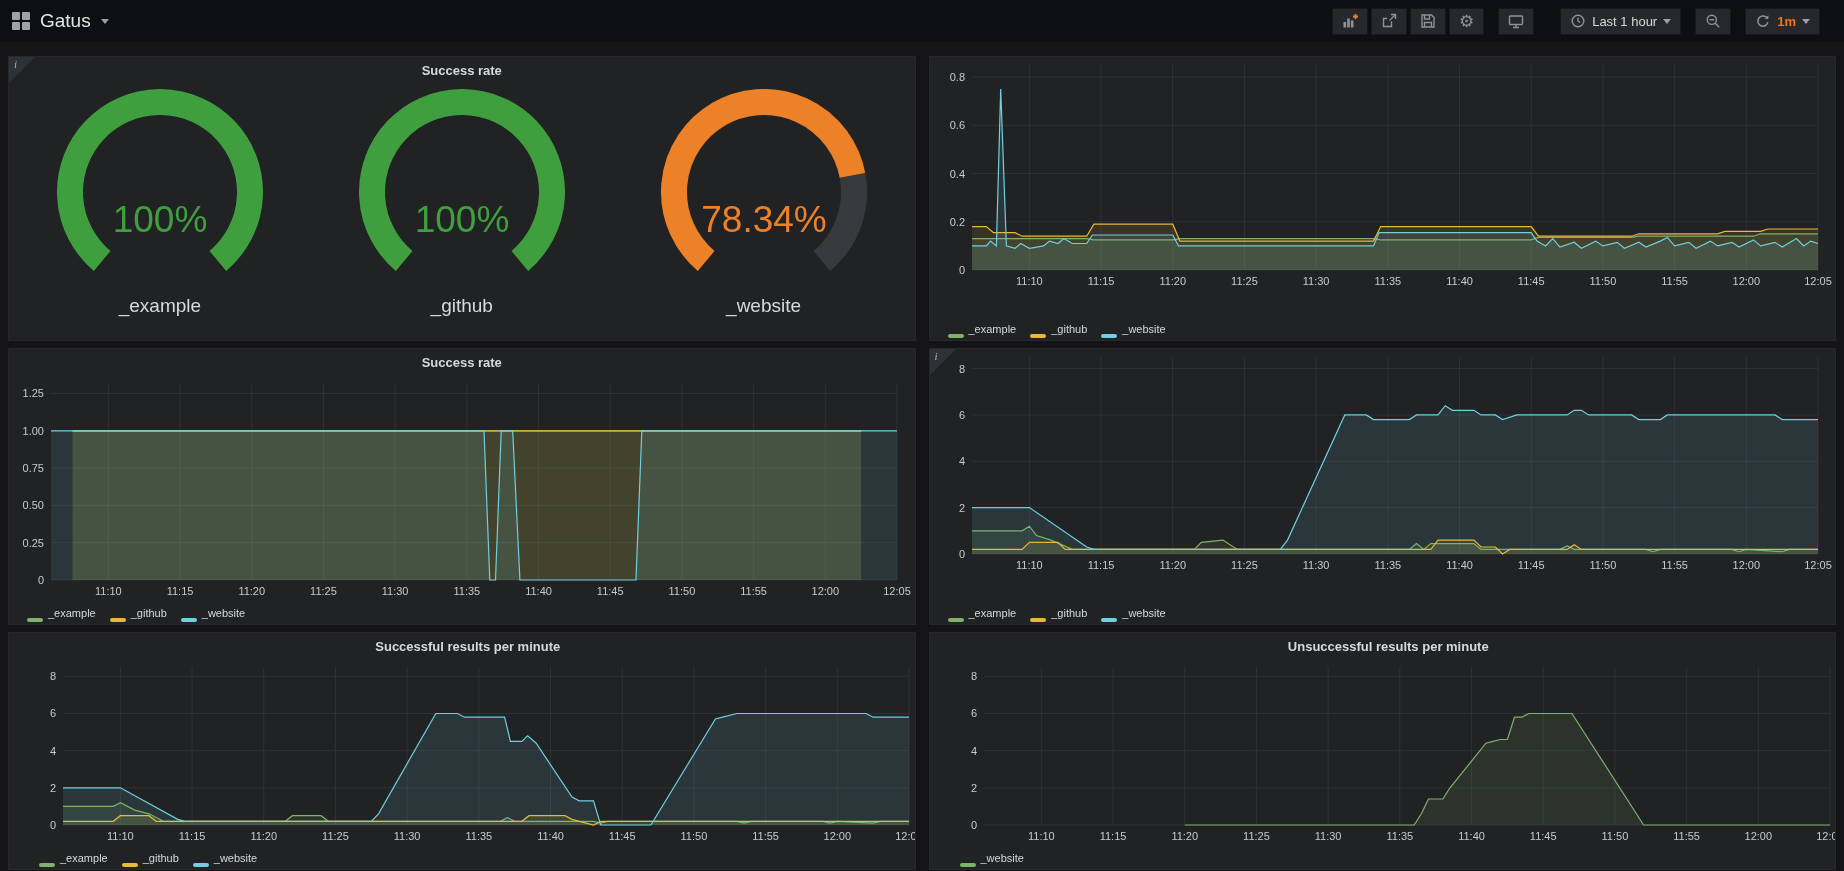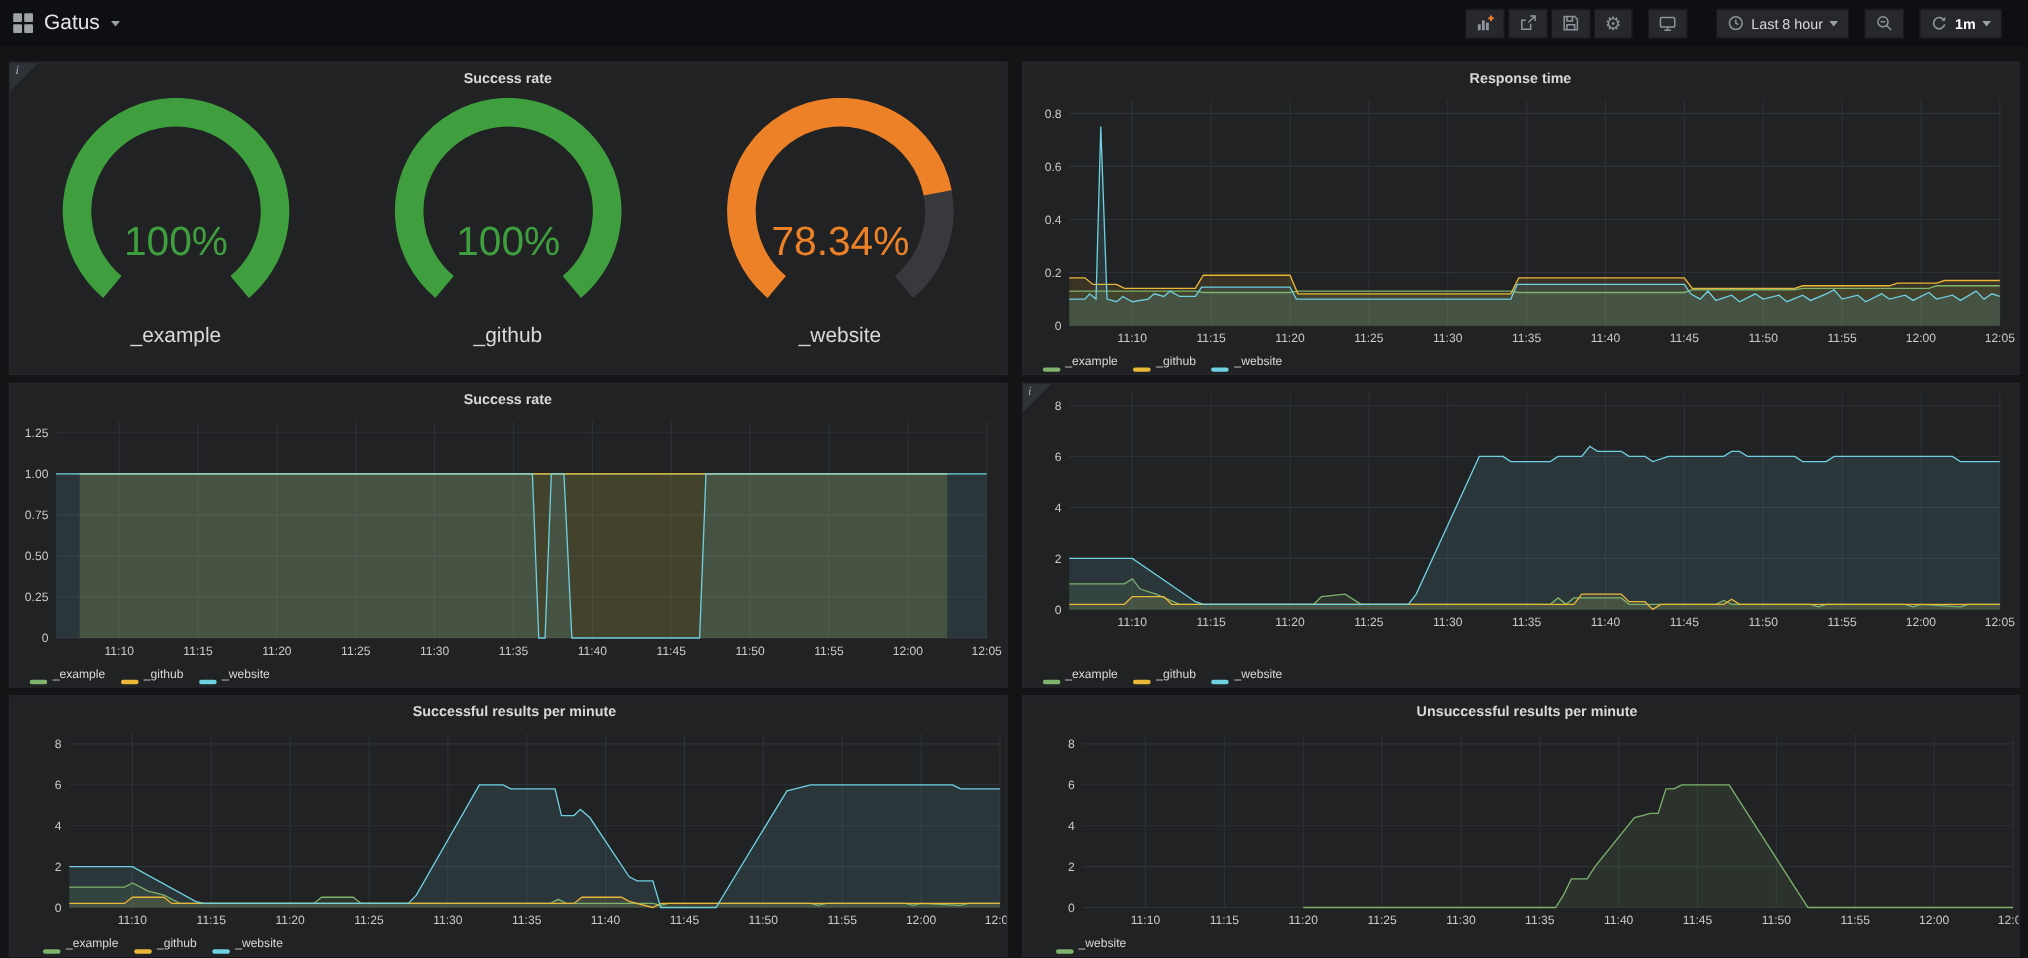--- a/index.html
+++ b/index.html
@@ -15,21 +15,21 @@
   .dash-title { color:#e3e4e6; font-size:19px; cursor:pointer; }
   .caret { width:0; height:0; border-left:4px solid transparent; border-right:4px solid transparent;
            border-top:5px solid #9aa0a6; display:inline-block; }
   .nav-right { display:flex; align-items:center; }
   .nbtn { height:27px; background:#26282c; border:1px solid #17181a; color:#d8d9da;
           display:flex; align-items:center; justify-content:center; gap:6px;
           padding:0 9px; cursor:pointer; font-size:13px; }
   .nbtn + .nbtn { margin-left:3px; }
   .sp { width:14px; }
   .sp2 { width:26px; }
-  .orange { color:#ffffff; font-weight:bold; }
+  .orange { color:#f97316; font-weight:bold; }
   .icon16 { width:16px; height:16px; display:block; }
   .gear-glyph { font-size:17px; color:#8d939b; line-height:1; }
   
   .dash { display:grid; grid-template-columns:1fr 1fr; column-gap:13px; row-gap:7px;
           padding:0 8px; margin-top:14px; }
   .panel { background:#212224; border:1px solid #26282c; position:relative;
            display:flex; flex-direction:column; overflow:hidden; }
   .h1 { height:285px; } .h2 { height:277px; } .h3 { height:238px;padding-left:12px; }
   .panel-title { height:26px; display:flex; align-items:center; justify-content:center;
                  color:#d8d9da; font-size:13px; font-weight:700; cursor:pointer; flex:0 0 26px; }
@@ -94,21 +94,21 @@
         <rect x="1.5" y="3" width="13" height="8.5" rx="1" stroke="#8d939b" stroke-width="1.4" fill="none"></rect>
         <path d="M8 11.5v2.5M5 14.5h6" stroke="#8d939b" stroke-width="1.4" fill="none"></path>
       </svg>
     </button>
     <span class="sp2"></span>
     <button class="nbtn">
       <svg class="icon16" viewBox="0 0 16 16">
         <circle cx="8" cy="8" r="5.8" stroke="#8d939b" stroke-width="1.4" fill="none"></circle>
         <path d="M8 4.8V8l2.3 1.3" stroke="#8d939b" stroke-width="1.4" fill="none"></path>
       </svg>
-      <span>Last 8 hour</span>
+      <span>Last 1 hour</span>
       <span class="caret"></span>
     </button>
     <span class="sp"></span>
     <button class="nbtn">
       <svg class="icon16" viewBox="0 0 16 16">
         <circle cx="6.8" cy="6.8" r="4.6" stroke="#8d939b" stroke-width="1.4" fill="none"></circle>
         <path d="M10.2 10.2L14.2 14.2M4.6 6.8h4.4" stroke="#8d939b" stroke-width="1.4" fill="none"></path>
       </svg>
     </button>
     <span class="sp"></span>
@@ -152,23 +152,20 @@
             <path d="M 213.45 86.37 A 90 90 0 0 1 182.85 171.94" stroke="#37393D" stroke-width="26" fill="none"></path>
             <path d="M 67.15 171.94 A 90 90 0 1 1 213.45 86.37" stroke="#ED8128" stroke-width="26" fill="none"></path>
             <text x="125" y="143" text-anchor="middle" fill="#ED8128" font-size="37" font-weight="500">78.34%</text>
           </svg>
           <div class="gauge-label">_website</div>
         </div>
       </div>
   </div>
 
   <div class="panel h1">
-    <div class="panel-title">
-      <span>Response time</span>
-    </div>
     <div class="chart-wrap">
         <svg width="906" height="235">
           <line x1="42" x2="888" y1="213" y2="213" stroke="#2e3136" stroke-width="1"></line>
           <text x="35" y="217" text-anchor="end" fill="#c9cacc" font-size="11">0</text>
           <line x1="42" x2="888" y1="164.76470588235293" y2="164.76470588235293" stroke="#2e3136" stroke-width="1"></line>
           <text x="35" y="168.76470588235293" text-anchor="end" fill="#c9cacc" font-size="11">0.2</text>
           <line x1="42" x2="888" y1="116.52941176470586" y2="116.52941176470586" stroke="#2e3136" stroke-width="1"></line>
           <text x="35" y="120.52941176470586" text-anchor="end" fill="#c9cacc" font-size="11">0.4</text>
           <line x1="42" x2="888" y1="68.29411764705881" y2="68.29411764705881" stroke="#2e3136" stroke-width="1"></line>
           <text x="35" y="72.29411764705881" text-anchor="end" fill="#c9cacc" font-size="11">0.6</text>

